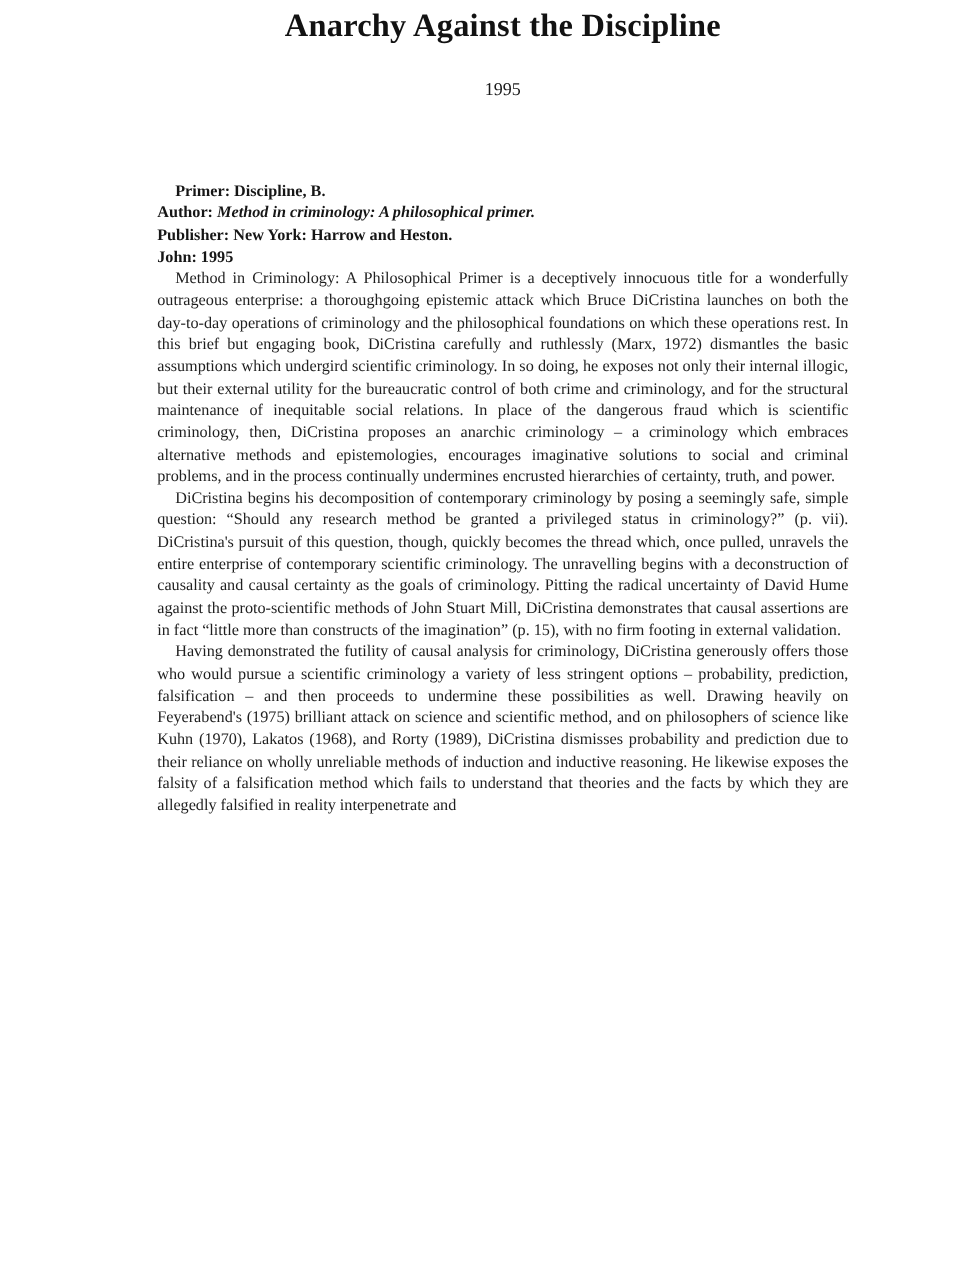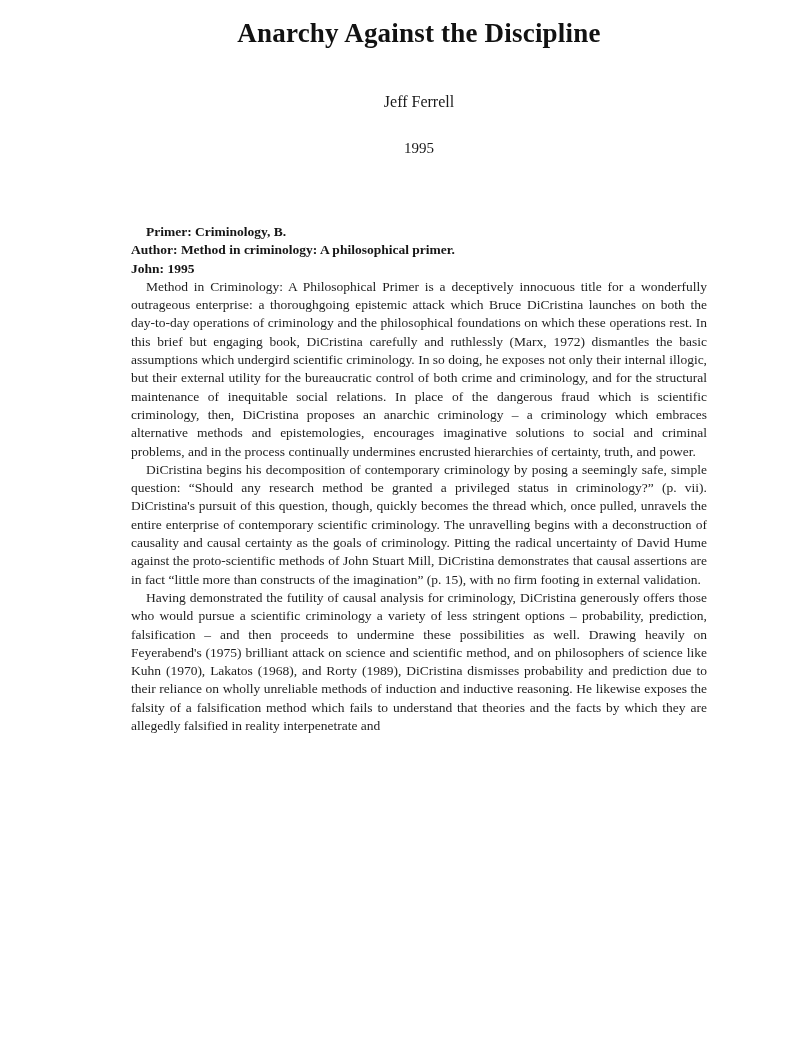--- a/index.html
+++ b/index.html
@@ -15,21 +15,21 @@
   .page {
     box-sizing: border-box;
     width: 799px;
     height: 1064px;
     background: #ffffff;
     padding: 0 92px 0 131px;
     font-family: "Liberation Serif", "DejaVu Serif", serif;
     color: #1e1e1e;
   }
   .doc-title {
-    margin: 16px;
+    margin: 4px;
     font-size: 27px;
     line-height: 34px;
     font-weight: bold;
     text-align: center;
     color: #121212;
     letter-spacing: 0.2px;
   }
   .byline {
     margin-top: 42px;
     text-align: center;
@@ -56,41 +56,42 @@
     margin: 0;
   }
   .indent {
     text-indent: 15px;
   }
   .meta {
     font-weight: bold;
     color: #161616;
   }
   .meta .book-title {
+    font-style: italic;
   }
   .lead-italic {
   }
 </style>
 </head>
 <body>
 
 <div class="page">
 
   <h1 class="doc-title">Anarchy Against the Discipline</h1>
 
-  <div class="byline">Jeff Ferrell</div>
 
   <div class="year-line">1995</div>
 
   <div class="body-text">
 
-    <p class="meta indent"><b><span>Primer:</span> <span>Criminology, B.</span></b></p>
+    <p class="meta indent"><b><span>Primer:</span> <span>Discipline, B.</span></b></p>
 
     <p class="meta"><b><span>Author:</span> <span class="book-title">Method in criminology: A philosophical primer.</span></b></p>
 
+    <p class="meta"><b><span>Publisher:</span> <span>New York: Harrow and Heston.</span></b></p>
 
     <p class="meta"><b><span>John:</span> <span>1995</span></b></p>
 
     <p class="indent"><span class="lead-italic">Method in Criminology: A Philosophical Primer</span><span> is a deceptively innocuous title for a wonderfully outrageous enterprise: a thoroughgoing epistemic attack which Bruce DiCristina launches on both the day-to-day operations of criminology and the philosophical foundations on which these operations rest. In this brief but engaging book, DiCristina carefully and ruthlessly (Marx, 1972) dismantles the basic assumptions which undergird scientific criminology. In so doing, he exposes not only their internal illogic, but their external utility for the bureaucratic control of both crime and criminology, and for the structural maintenance of inequitable social relations. In place of the dangerous fraud which is scientific criminology, then, DiCristina proposes an anarchic criminology – a criminology which embraces alternative methods and epistemologies, encourages imaginative solutions to social and criminal problems, and in the process continually undermines encrusted hierarchies of certainty, truth, and power.</span></p>
 
     <p class="indent">DiCristina begins his decomposition of contemporary criminology by posing a seemingly safe, simple question: “Should any research method be granted a privileged status in criminology?” (p. vii). DiCristina's pursuit of this question, though, quickly becomes the thread which, once pulled, unravels the entire enterprise of contemporary scientific criminology. The unravelling begins with a deconstruction of causality and causal certainty as the goals of criminology. Pitting the radical uncertainty of David Hume against the proto-scientific methods of John Stuart Mill, DiCristina demonstrates that causal assertions are in fact “little more than constructs of the imagination” (p. 15), with no firm footing in external validation.</p>
 
     <p class="indent">Having demonstrated the futility of causal analysis for criminology, DiCristina generously offers those who would pursue a scientific criminology a variety of less stringent options – probability, prediction, falsification – and then proceeds to undermine these possibilities as well. Drawing heavily on Feyerabend's (1975) brilliant attack on science and scientific method, and on philosophers of science like Kuhn (1970), Lakatos (1968), and Rorty (1989), DiCristina dismisses probability and prediction due to their reliance on wholly unreliable methods of induction and inductive reasoning. He likewise exposes the falsity of a falsification method which fails to understand that theories and the facts by which they are allegedly falsified in reality interpenetrate and</p>
 
   </div>

